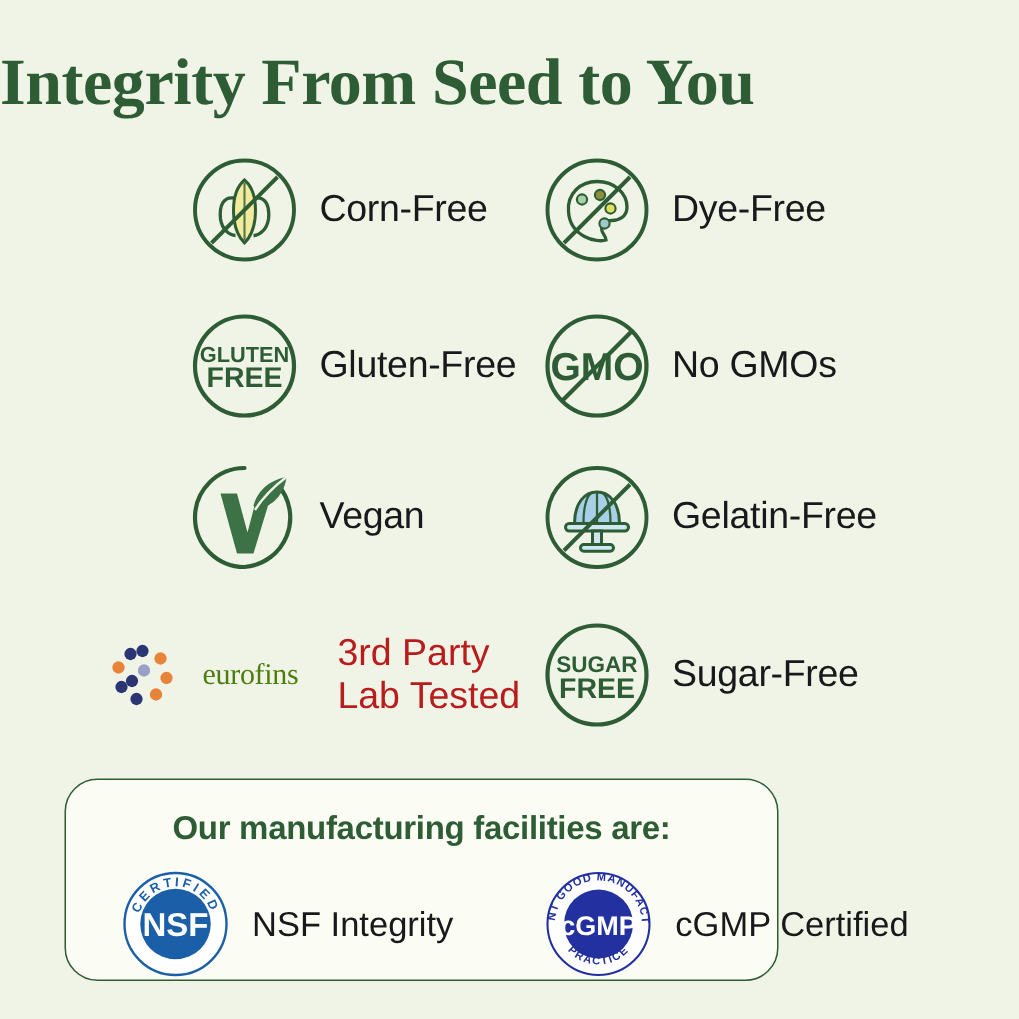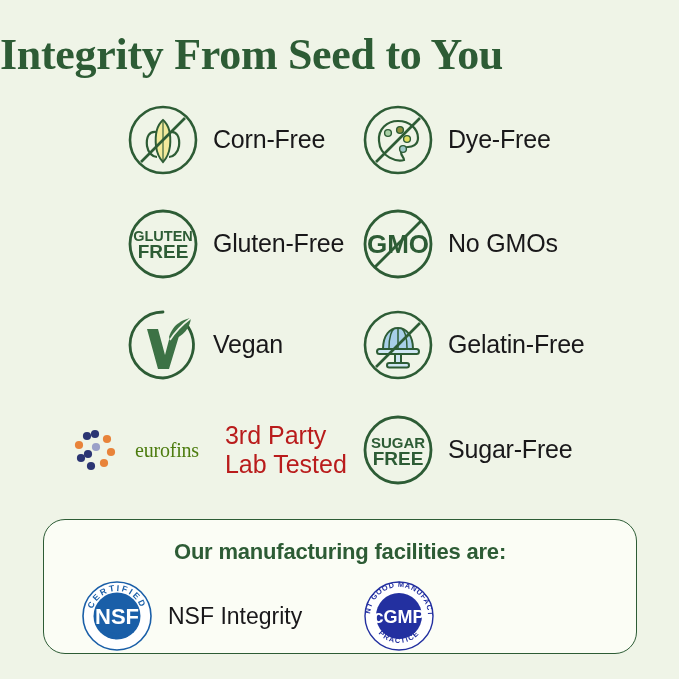--- a/index.html
+++ b/index.html
@@ -98,21 +98,21 @@
     color: #b91c1c;
     line-height: 1.17;
     white-space: pre-line;
   }
 
   
   .card {
     position: absolute;
     left: 43px;
     top: 519px;
-    width: 594px;
+    width: 476px;
     height: 135px;
     border: 1.5px solid #2d5c35;
     border-radius: 22px;
     background: #fbfdf5;
     box-sizing: border-box;
   }
   .card-title {
     text-align: center;
     font-size: 22px;
     font-weight: 700;
@@ -300,18 +300,19 @@
             <circle cx="37" cy="37" r="23" fill="#2330a0"></circle>
             <text font-family="Liberation Sans, sans-serif" font-size="7.4" font-weight="bold" fill="#2330a0" letter-spacing="0.7">
               <textPath href="#arcTopG" startOffset="50%" text-anchor="middle">CURRENT GOOD MANUFACTURING</textPath>
             </text>
             <text font-family="Liberation Sans, sans-serif" font-size="7.4" font-weight="bold" fill="#2330a0" letter-spacing="1.1">
               <textPath href="#arcBotG" startOffset="50%" text-anchor="middle">PRACTICE</textPath>
             </text>
             <text x="37" y="44" text-anchor="middle" font-family="Liberation Sans, sans-serif" font-size="18" font-weight="bold" fill="#ffffff">cGMP</text>
           </svg>
         </div>
+        <div class="clabel">cGMP Certified</div>
       </div>
 
     </div>
   </div>
 
 </div>
 
 </body></html>

